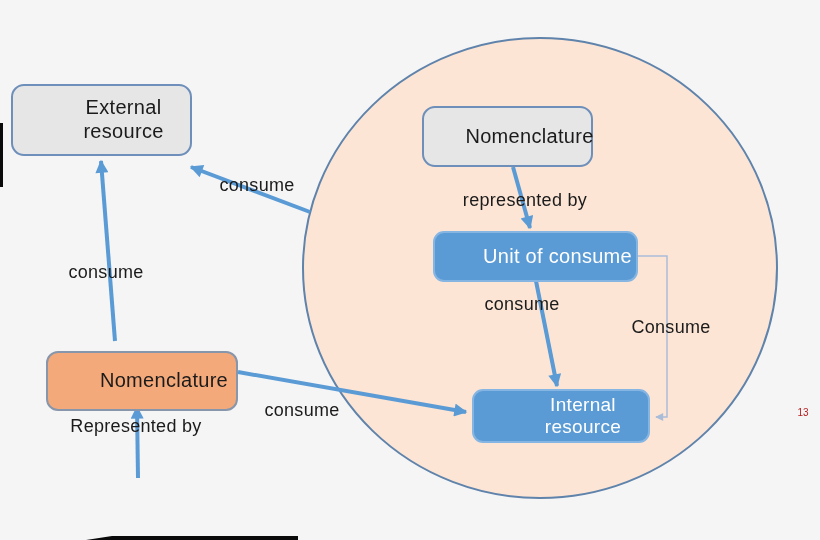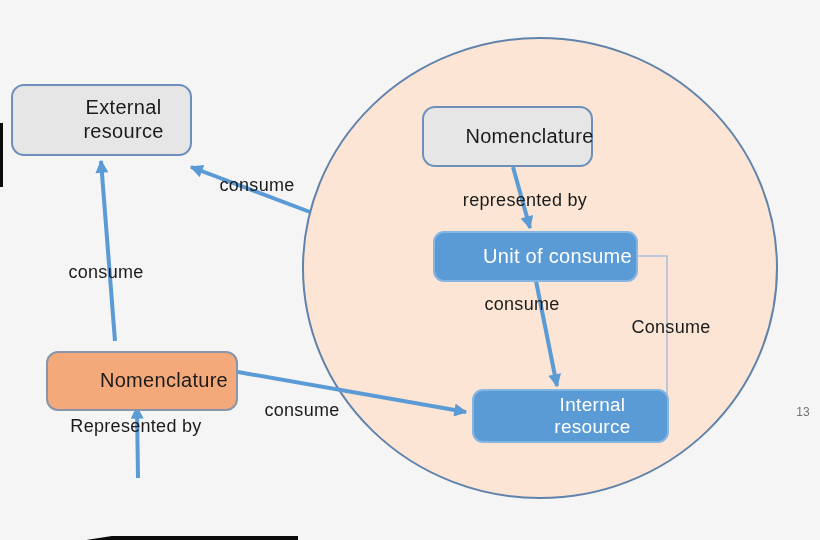--- a/index.html
+++ b/index.html
@@ -55,22 +55,22 @@
     position: absolute;
     transform: translate(-50%, -50%);
     font-size: 18px;
     letter-spacing: 0.3px;
     color: #1b1b1b;
     white-space: nowrap;
   }
   .page-num {
     position: absolute;
     transform: translate(-50%, -50%);
-    font-size: 12px;
-    color: #737373;
+    font-size: 10px;
+    color: #b91c1c;
   }
 </style>
 </head>
 <body>
 
 <div class="stage">
 
   <svg class="gfx" viewBox="0 0 820 540">
     <defs>
       <marker id="arrowBlue" viewBox="0 0 10 10" refX="9" refY="5" markerWidth="15" markerHeight="13" orient="auto" markerUnits="userSpaceOnUse">
@@ -101,21 +101,21 @@
   </div>
 
   <div class="node gray-box" style="left:422px; top:106px; width:171px; height:61px;">
     <span class="lbl">Nomenclature</span>
   </div>
 
   <div class="node blue-box" style="left:433px; top:231px; width:205px; height:51px;">
     <span class="lbl">Unit of consume</span>
   </div>
 
-  <div class="node blue-box" style="left:472px; top:389px; width:197px; height:54px; font-size:19px;">
+  <div class="node blue-box" style="left:472px; top:389px; width:178px; height:54px; font-size:19px;">
     <span class="lbl" style="max-width:110px;">Internal resource</span>
   </div>
 
   <div class="node orange-box" style="left:46px; top:351px; width:192px; height:60px;">
     <span class="lbl">Nomenclature</span>
   </div>
 
 
   <div class="edge-label" style="left:257px; top:185px;">consume</div>
   <div class="edge-label" style="left:106px; top:272px;">consume</div>

